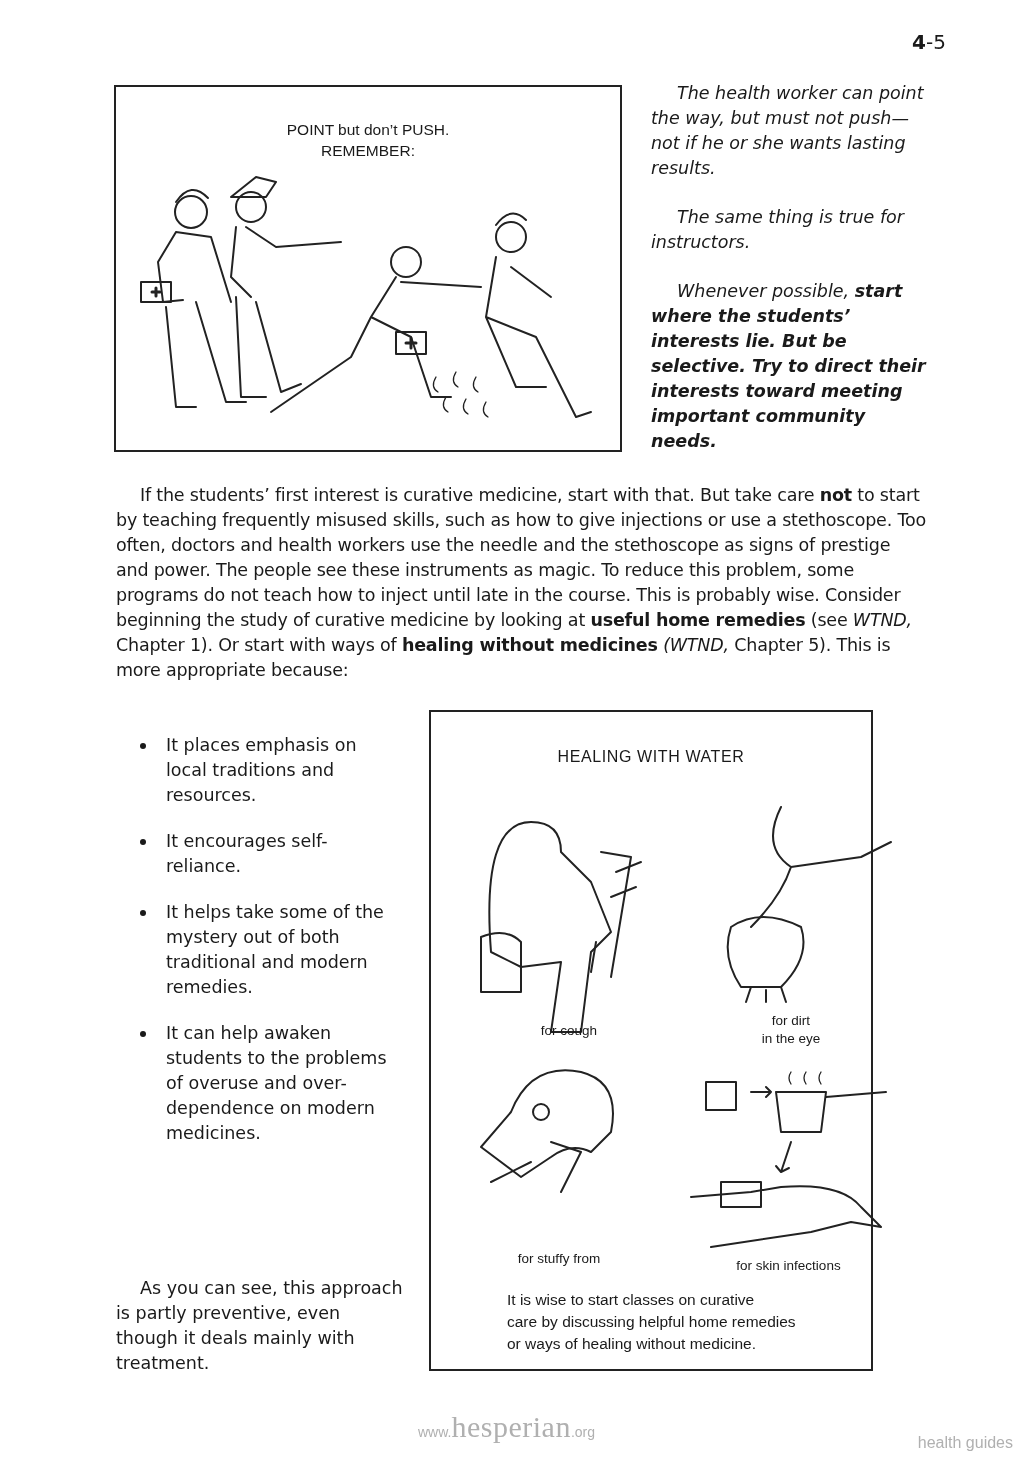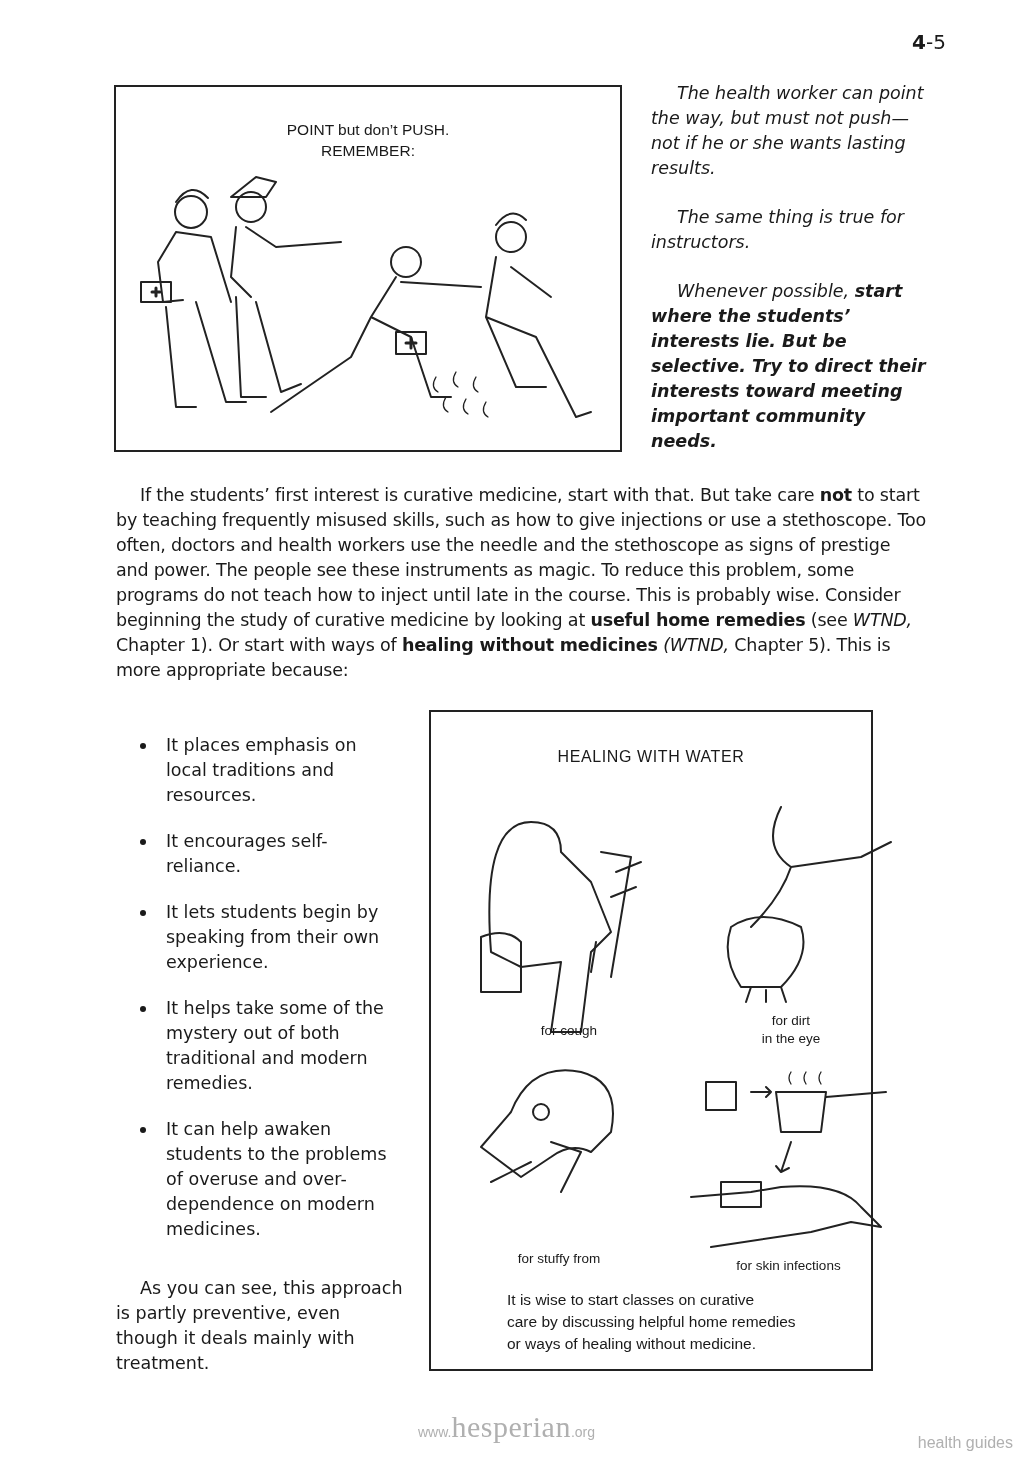--- a/index.html
+++ b/index.html
@@ -121,21 +121,20 @@
   <p>The health worker can point the way, but must not push—not if he or she wants lasting results.</p>
   <p>The same thing is true for instructors.</p>
   <p class="bold-para"><span>Whenever possible, </span><b>start where the students’ interests lie. But be selective. Try to direct their interests toward meeting important community needs.</b></p>
 </div>
 
 <div class="main-para"><span class="indent"></span><span>If the students’ first interest is curative medicine, start with that. But take care </span><b>not</b><span> to start by teaching frequently misused skills, such as how to give injections or use a stethoscope. Too often, doctors and health workers use the needle and the stethoscope as signs of prestige and power. The people see these instruments as magic. To reduce this problem, some programs do not teach how to inject until late in the course. This is probably wise. Consider beginning the study of curative medicine by looking at </span><b>useful home remedies</b><span> (see </span><i>WTND,</i><span> Chapter 1). Or start with ways of </span><b>healing without medicines</b><i> (WTND,</i><span> Chapter 5). This is more appropriate because:</span></div>
 
 <ul class="bullets">
   <li><span class="dot"></span><span>It places emphasis on local traditions and resources.</span></li>
   <li><span class="dot"></span><span>It encourages self-reliance.</span></li>
-  <li><span class="dot"></span><span>It lets students begin by speaking from their own experience.</span></li>
   <li><span class="dot"></span><span>It helps take some of the mystery out of both traditional and modern remedies.</span></li>
   <li><span class="dot"></span><span>It can help awaken students to the problems of overuse and over-dependence on modern medicines.</span></li>
 </ul>
 
 <div class="closing"><span class="indent"></span><span>As you can see, this approach is partly preventive, even though it deals mainly with treatment.</span></div>
 
 <div class="fig2">
   <div class="fig2-title">HEALING WITH WATER</div>
   <svg width="495" height="657" viewBox="0 0 495 657" fill="none" stroke="#222" stroke-width="2" stroke-linecap="round" stroke-linejoin="round">
     <g>

